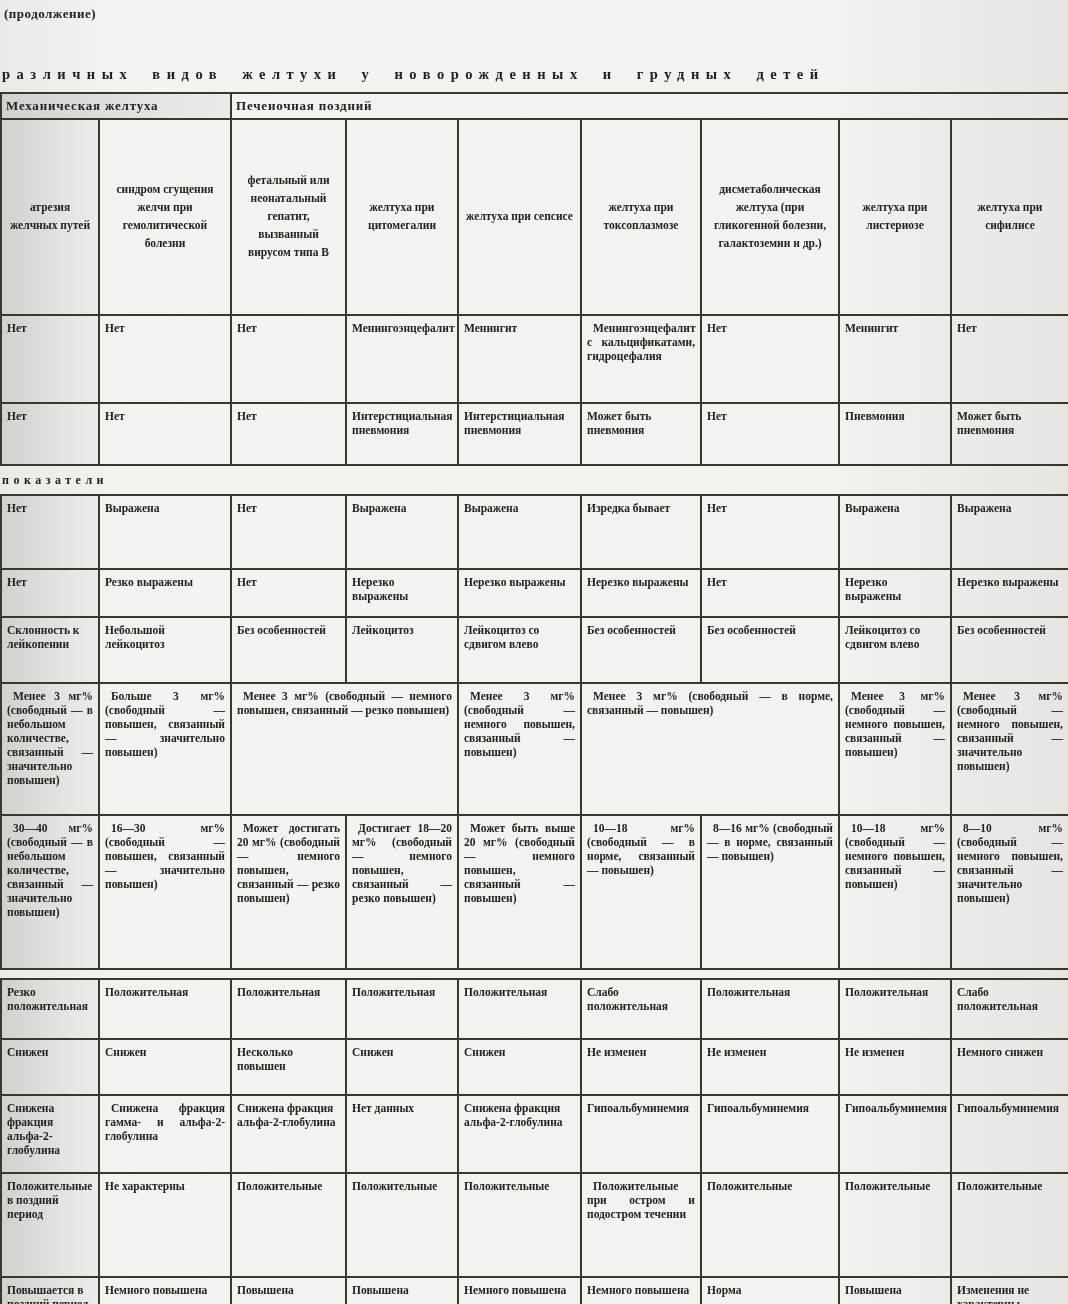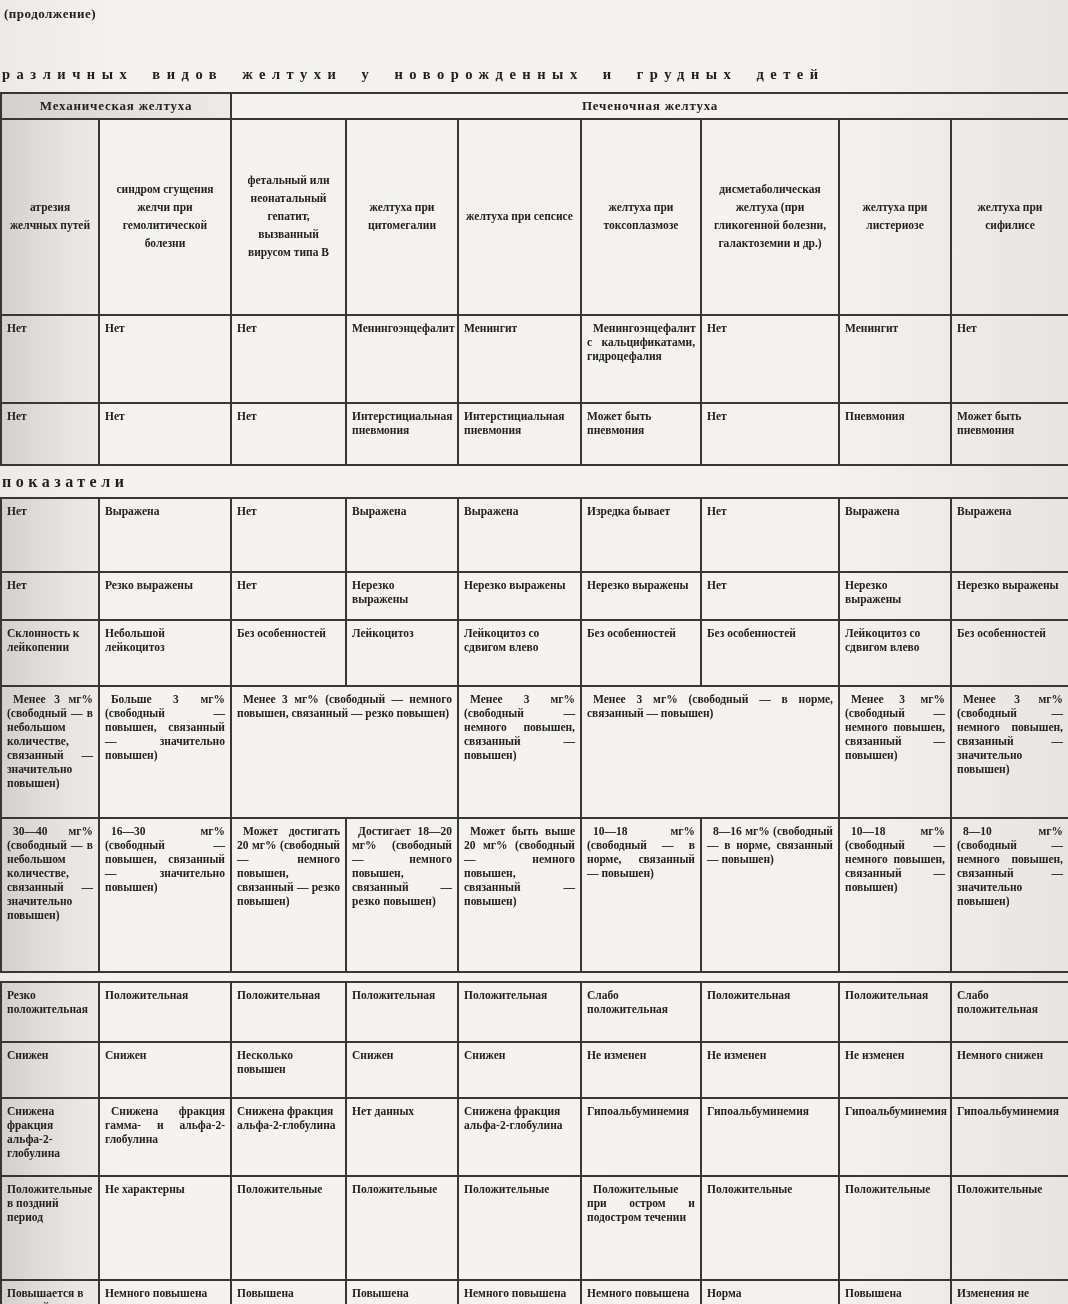--- a/index.html
+++ b/index.html
@@ -20,41 +20,41 @@
   }
   table.sheet {
     border-collapse:collapse; table-layout:fixed; width:1068px;
     border:2px solid #33302b;
   }
   table.sheet th, table.sheet td {
     border:2px solid #3a3732; box-sizing:border-box;
     font-weight:bold; color:#24221e;
   }
   th.group-head {
-    height:26px; font-size:13px; text-align:center; vertical-align:middle;
+    height:26px; font-size:13px; text-align:left; vertical-align:middle;
     letter-spacing:0.8px; border-bottom-width:2px; padding:2px 4px;
   }
   tr.col-header-row { height:196px; }
   tr.col-header-row th {
     font-size:11.5px; text-align:center; vertical-align:middle;
     padding:6px 5px; line-height:1.55; font-weight:bold;
   }
   table.sheet td {
     font-size:11.5px; vertical-align:top; padding:5px 5px 4px 5px;
     line-height:1.22; text-align:left;
   }
   table.sheet td.long { text-align:justify; text-indent:6px; }
   
   table.sheet td:first-child,
   tr.col-header-row th:first-child,
   th.group-head:first-child {
     background:linear-gradient(90deg,#d2d1cd 0%,#e6e5e1 70%,#ecebe7 100%);
   }
   .section-label {
-    font-size:16px; font-weight:bold; letter-spacing:4.5px;
+    font-size:12px; font-weight:bold; letter-spacing:4.5px;
     padding:7px 0 6px 2px;
   }
   .block-gap { height:8px; }
 </style>
 </head>
 <body>
 
 <div class="page">
 
   <div class="continuation">(продолжение)</div>
@@ -68,21 +68,21 @@
         <col style="width: 112px;">
         <col style="width: 123px;">
         <col style="width: 120px;">
         <col style="width: 138px;">
         <col style="width: 112px;">
         <col style="width: 118px;">
       </colgroup>
     <thead>
       <tr>
         <th class="group-head" colspan="2">Механическая желтуха</th>
-        <th class="group-head" colspan="7">Печеночная желтуха</th>
+        <th class="group-head" colspan="7">Печеночная поздний</th>
       </tr>
       <tr class="col-header-row" id="col-header-row">
           <th>атрезия желчных путей</th>
           <th>синдром сгущения желчи при гемолитической болезни</th>
           <th>фетальный или неонатальный гепатит, вызванный вирусом типа В</th>
           <th>желтуха при цитомегалии</th>
           <th>желтуха при сепсисе</th>
           <th>желтуха при токсоплазмозе</th>
           <th>дисметаболическая желтуха (при гликогенной болезни, галактоземии и др.)</th>
           <th>желтуха при листериозе</th>

